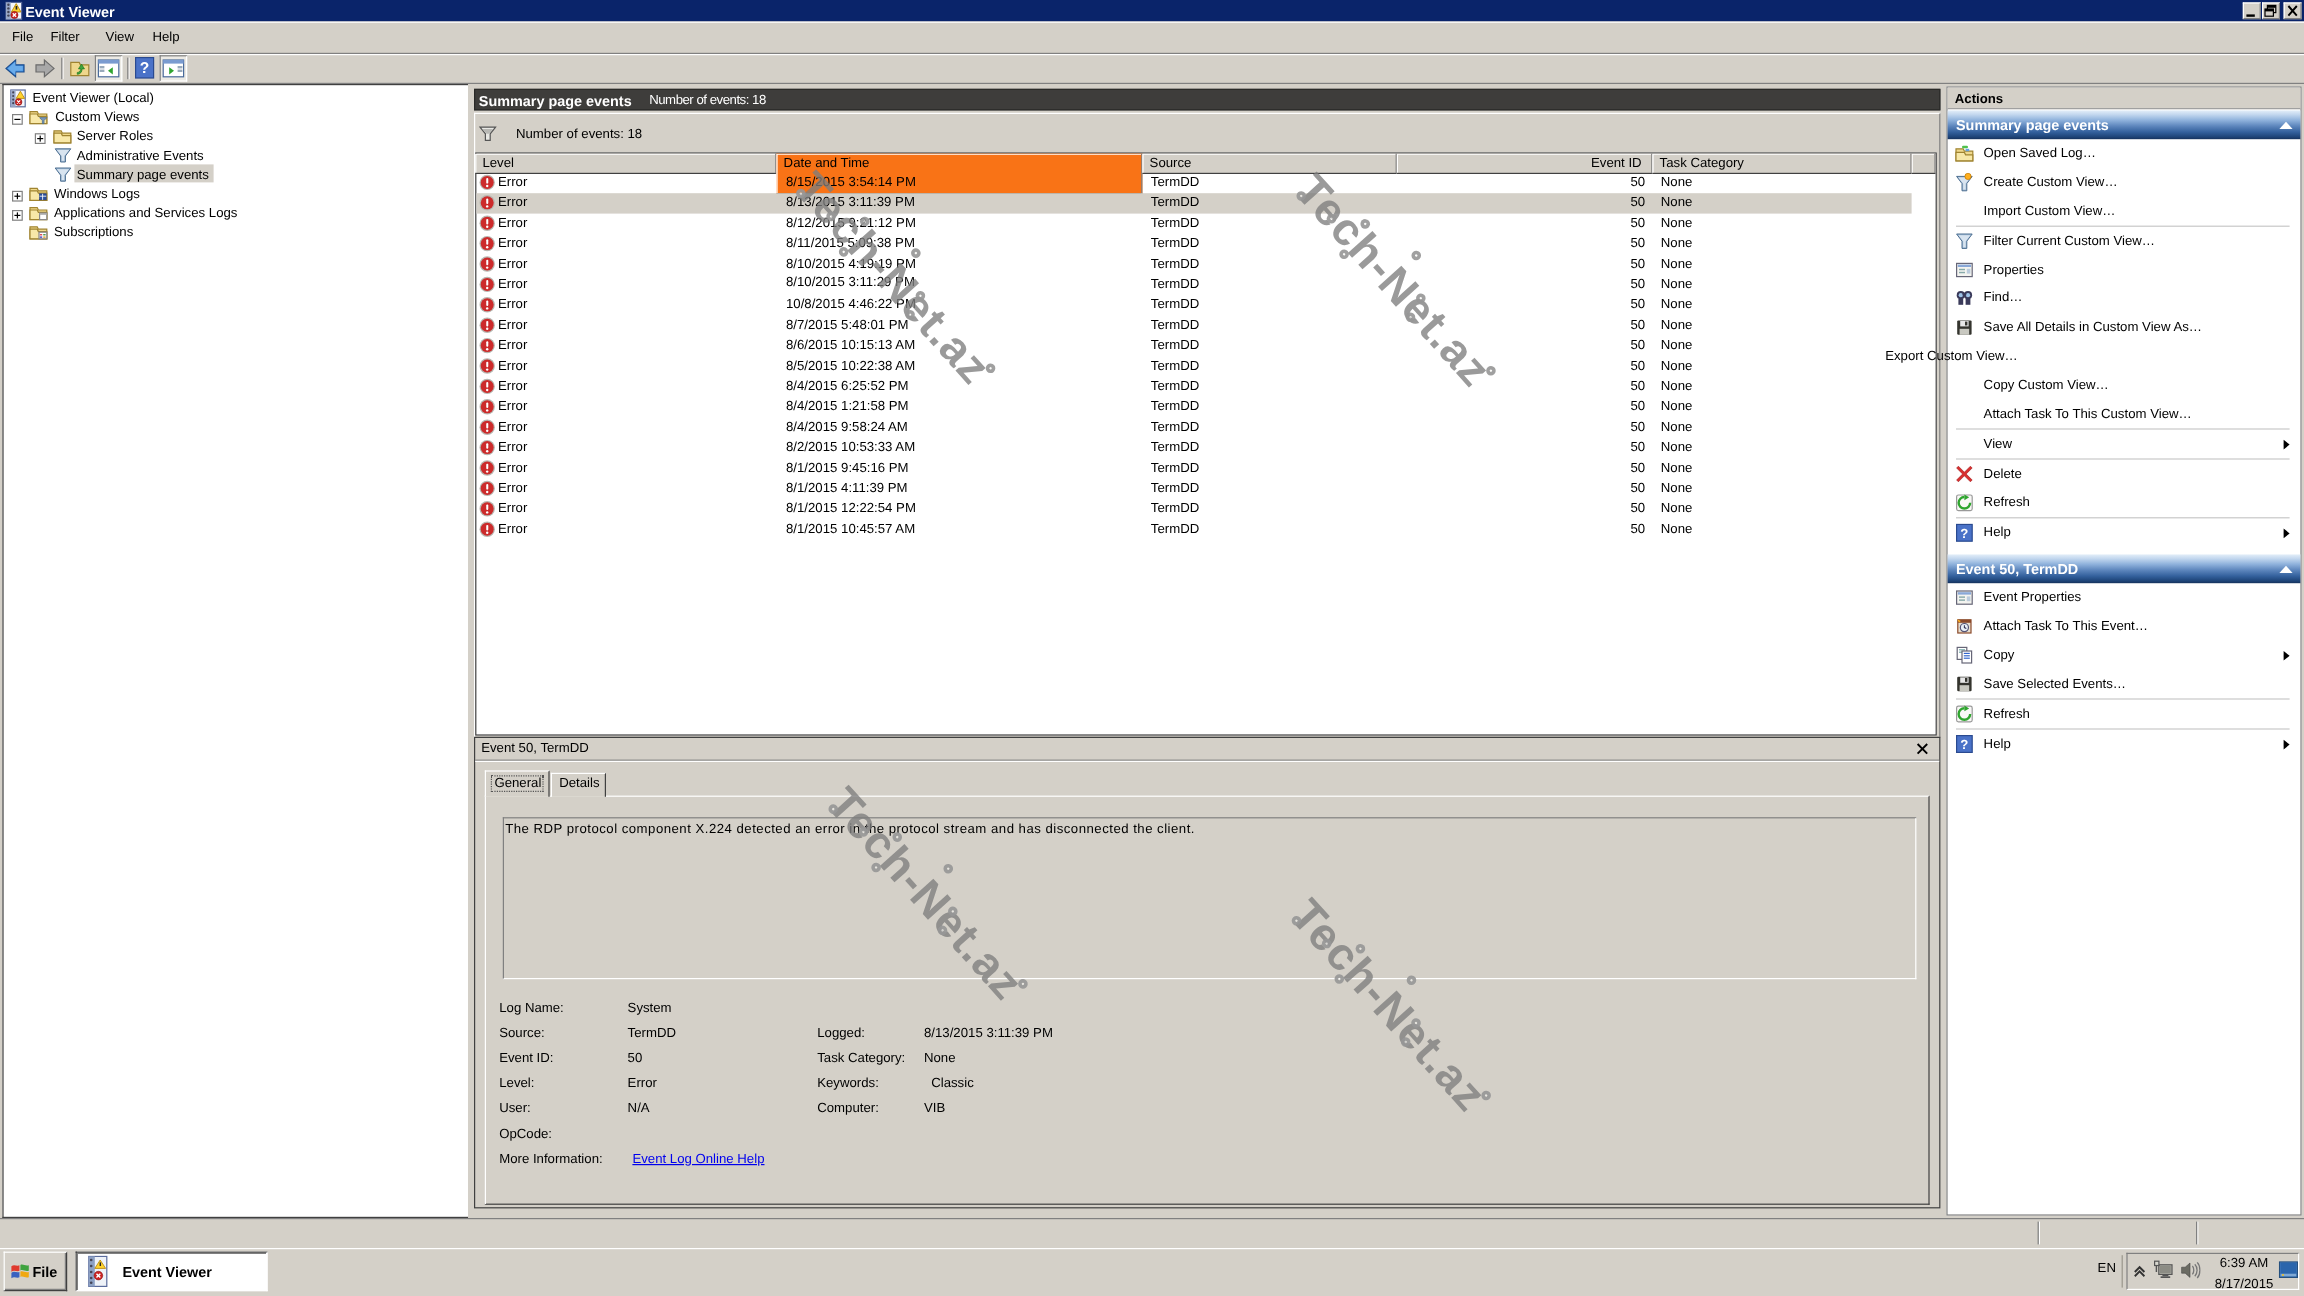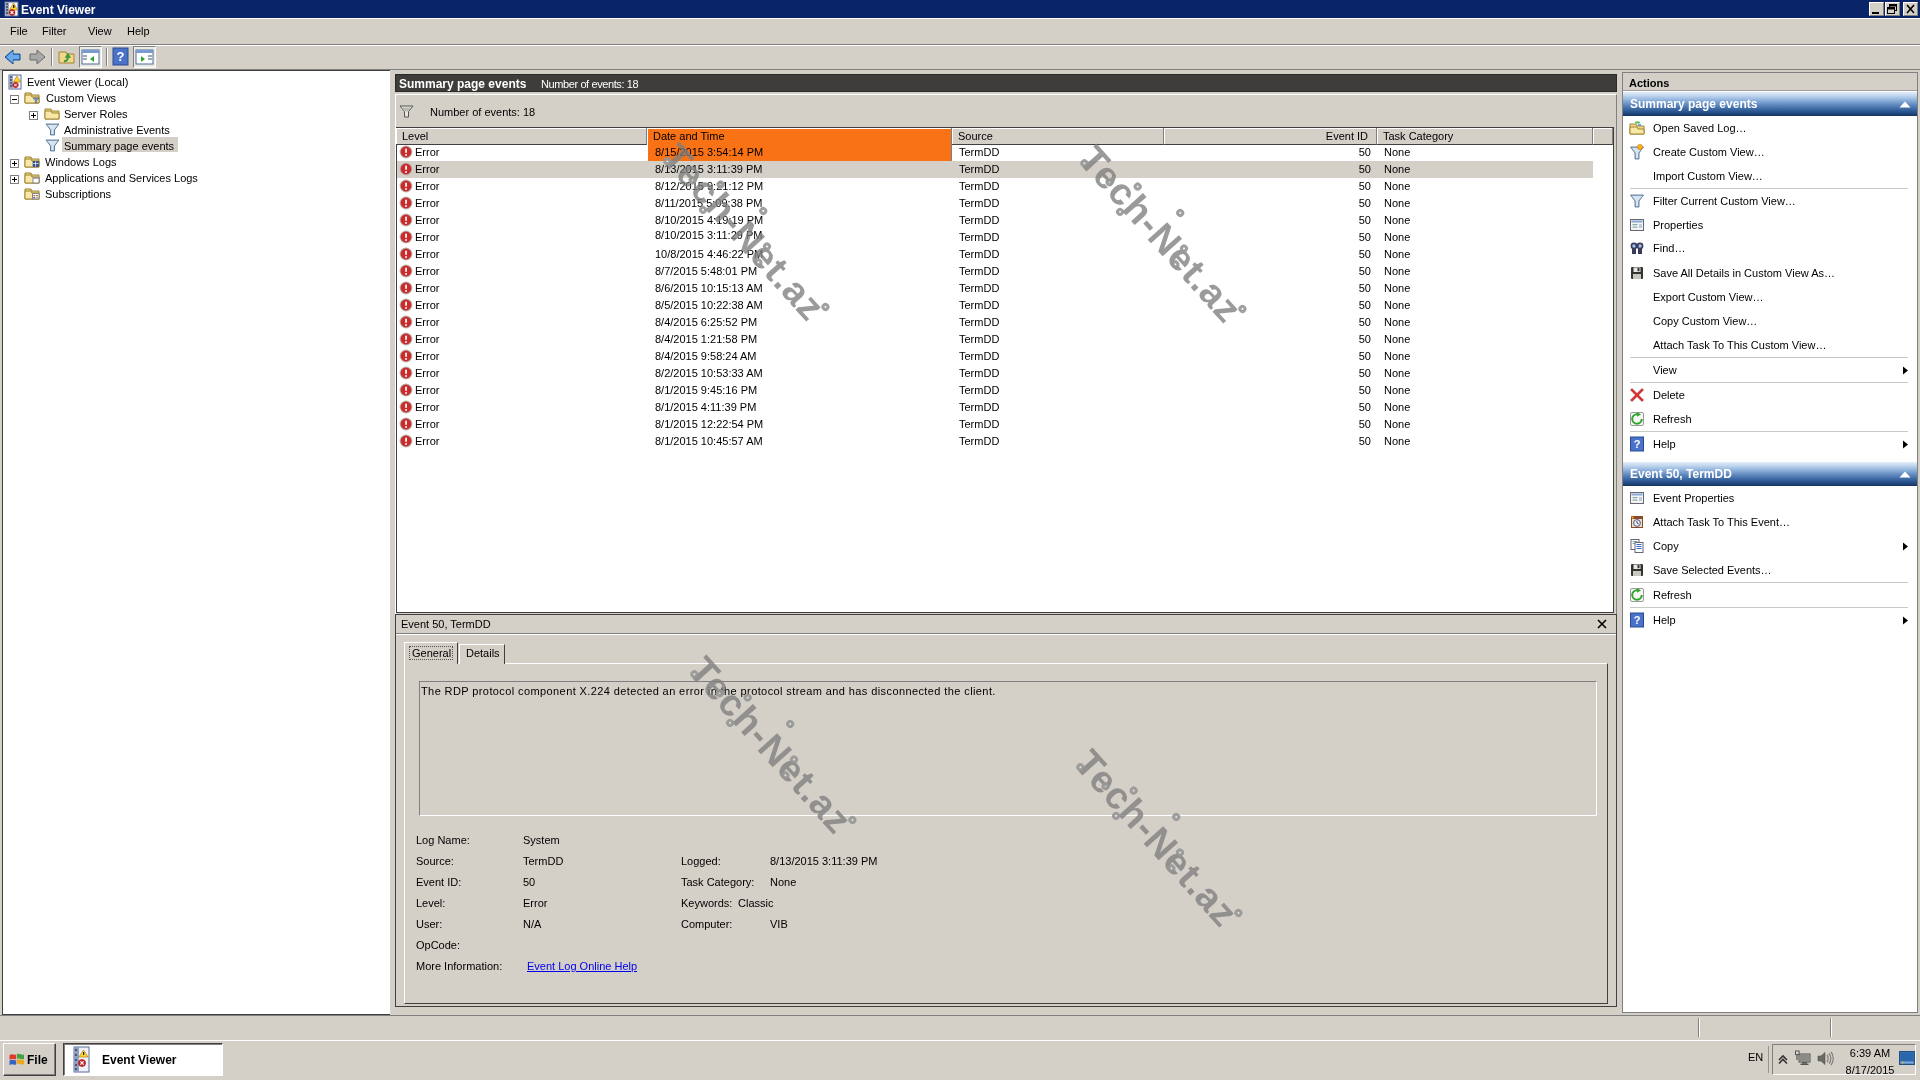--- a/index.html
+++ b/index.html
@@ -494,21 +494,21 @@
 <div class="abs" style="left:416px;top:918px">User:</div>
       <div class="abs" style="left:523px;top:918px">N/A</div>
 <div class="abs" style="left:416px;top:939px">OpCode:</div>
 <div class="abs" style="left:416px;top:960px">More Information:</div>
       <div class="abs" style="left:527px;top:960px;color:#0000EE;text-decoration:underline">Event Log Online Help</div>
 <div class="abs" style="left:681px;top:855px">Logged:</div>
       <div class="abs" style="left:770px;top:855px">8/13/2015 3:11:39 PM</div>
 <div class="abs" style="left:681px;top:876px">Task Category:</div>
       <div class="abs" style="left:770px;top:876px">None</div>
 <div class="abs" style="left:681px;top:897px">Keywords:</div>
-      <div class="abs" style="left:738px;top:897px">Classic</div>
+      <div class="abs" style="left:776px;top:897px">Classic</div>
 <div class="abs" style="left:681px;top:918px">Computer:</div>
       <div class="abs" style="left:770px;top:918px">VIB</div>
 </div>
 </div>
 
 <div id="actions">
 <div class="abs" style="left:1622px;top:72px;width:296px;height:941px;background:#fff;border:1px solid #808080"></div>
 <div class="abs" style="left:1623px;top:73px;width:294px;height:18px;background:#D4D0C8;border-bottom:1px solid #A0A0A0"></div>
 <div class="abs bold" style="left:1629px;top:77px;font-size:11px">Actions</div>
 <div class="abs" style="left:1623px;top:92px;width:294px;height:24px;background:linear-gradient(180deg,#E3EEF9 0%,#C4D8EF 14%,#8FB2DC 34%,#5C85BC 55%,#34619D 75%,#1E4478 92%,#16325C 100%)"></div>
@@ -554,21 +554,21 @@
         <rect x="9" y="9" width="4" height="5" fill="#3A3A5A"></rect>
       </svg></div>
 <div class="abs" style="left:1653px;top:242px">Find…</div>
 <div class="abs" style="left:1629px;top:265px;width:16px;height:16px"><svg width="16" height="16" viewBox="0 0 16 16">
         <rect x="2" y="2" width="12" height="12" fill="#34342E" rx="1"></rect>
         <rect x="4.5" y="2.5" width="7" height="4.5" fill="#E8E8E8"></rect>
         <rect x="8.5" y="3" width="2" height="3.2" fill="#34342E"></rect>
         <rect x="4" y="9" width="8" height="5" fill="#C8C8C0"></rect>
       </svg></div>
 <div class="abs" style="left:1653px;top:267px">Save All Details in Custom View As…</div>
-<div class="abs" style="left:1653px;top:291px">Export Custom View…</div>
+<div class="abs" style="left:1571px;top:291px">Export Custom View…</div>
 <div class="abs" style="left:1653px;top:315px">Copy Custom View…</div>
 <div class="abs" style="left:1653px;top:339px">Attach Task To This Custom View…</div>
 <div class="abs" style="left:1630px;top:357px;width:278px;height:1px;background:#C8C8C8"></div>
 <div class="abs" style="left:1653px;top:364px">View</div>
 <svg class="abs" style="left:1902px;top:366px" width="7" height="9" viewBox="0 0 7 9">
       <path d="M1 0.5 L6 4.5 L1 8.5 Z" fill="#000"></path>
     </svg>
 <div class="abs" style="left:1630px;top:382px;width:278px;height:1px;background:#C8C8C8"></div>
 <div class="abs" style="left:1629px;top:387px;width:16px;height:16px"><svg width="16" height="16" viewBox="0 0 16 16">
         <path d="M3 1.5 L8 6.5 L13 1.5 L14.5 3 L9.5 8 L14.5 13 L13 14.5 L8 9.5 L3 14.5 L1.5 13 L6.5 8 L1.5 3 Z" fill="#D93030" stroke="#A01818" stroke-width="0.5"></path>

